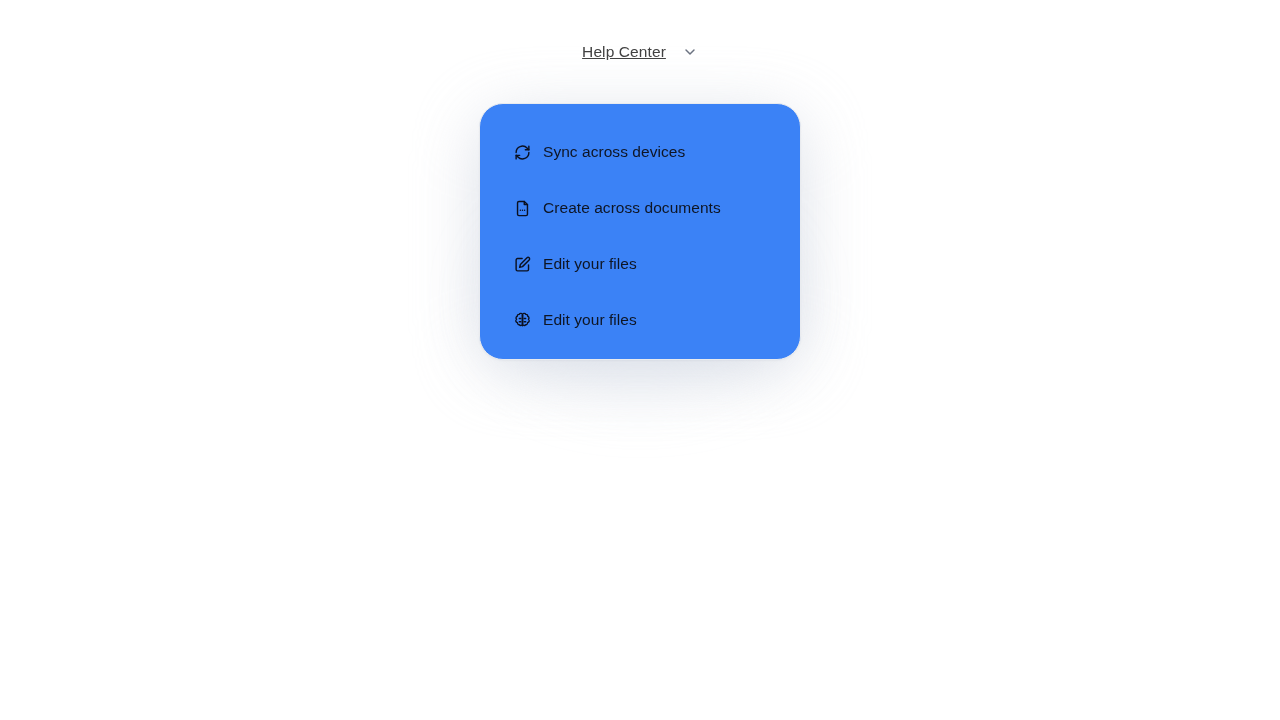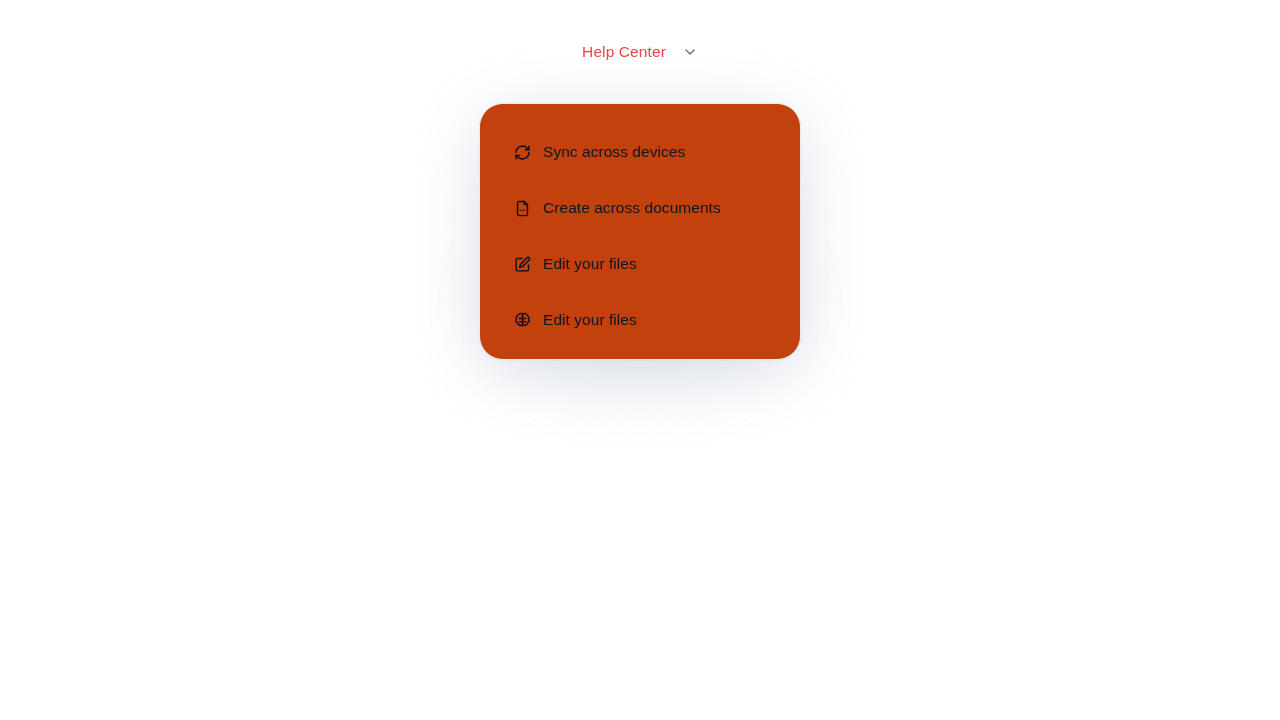--- a/index.html
+++ b/index.html
@@ -32,23 +32,24 @@
     gap: 16px;
     padding: 6px 8px;
     background: transparent;
     border: none;
     cursor: pointer;
     line-height: 1;
     font-family: "Liberation Sans", sans-serif;
   }
   .dropdown-label {
     font-size: 15.5px;
-    color: #ef4444;
+    color: #404040;
     letter-spacing: 0.1px;
     white-space: nowrap;
+    text-decoration: underline;
   }
   .chevron-icon {
     width: 16px;
     height: 16px;
     display: block;
     color: #6b7280;
     flex: none;
   }
 
   
@@ -83,21 +84,21 @@
     border-radius: 50%;
     background: #d9dfe9;
     filter: blur(40px);
     opacity: 0.65;
     z-index: 0;
   }
 
   .menu-card {
     position: absolute;
     inset: 0;
-    background: #c2410c;
+    background: #3b82f6;
     border: 1px solid #e9ebef;
     border-radius: 24px;
     z-index: 1;
     padding: 20px 0 20px 0;
     box-sizing: border-box;
     box-shadow: 0 1px 2px rgba(16, 24, 40, 0.04);
   }
 
   .menu-list {
     display: block;

